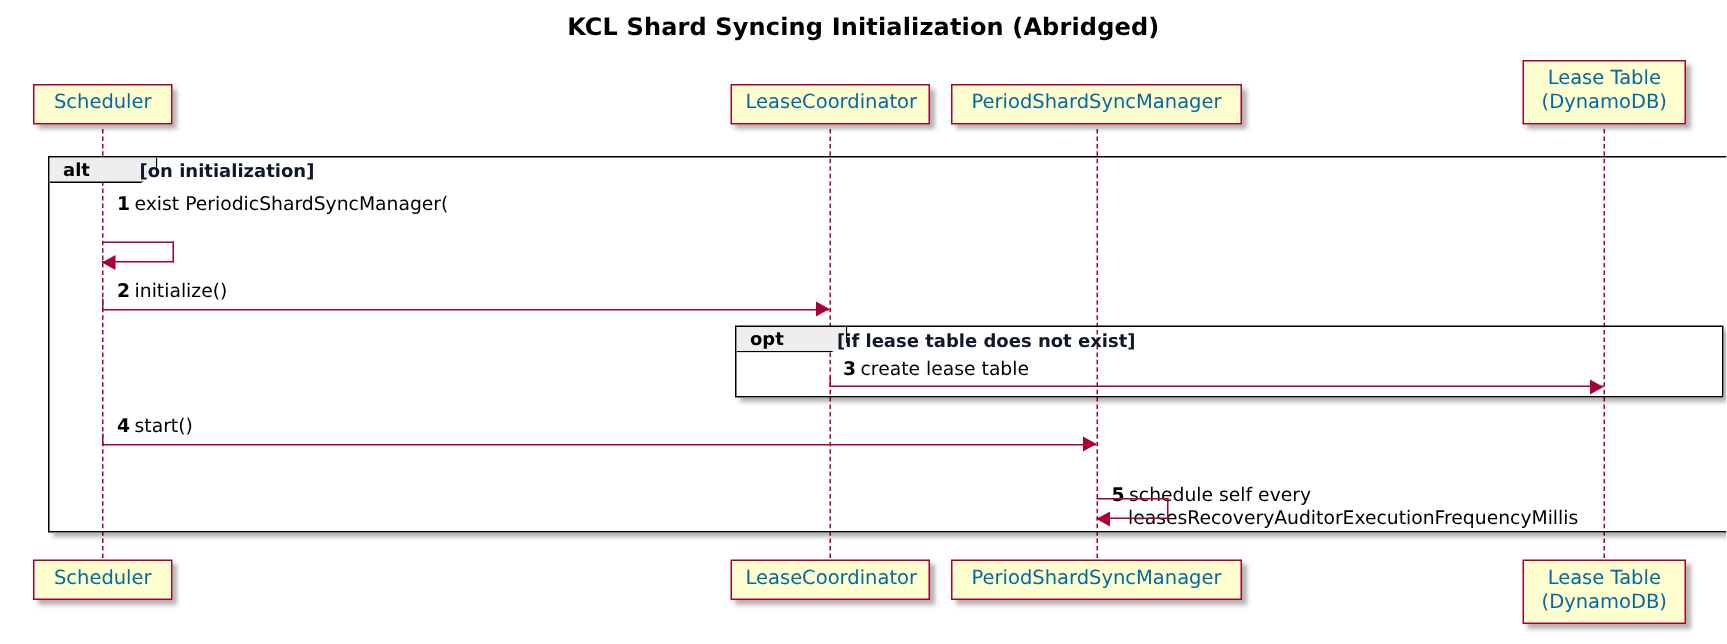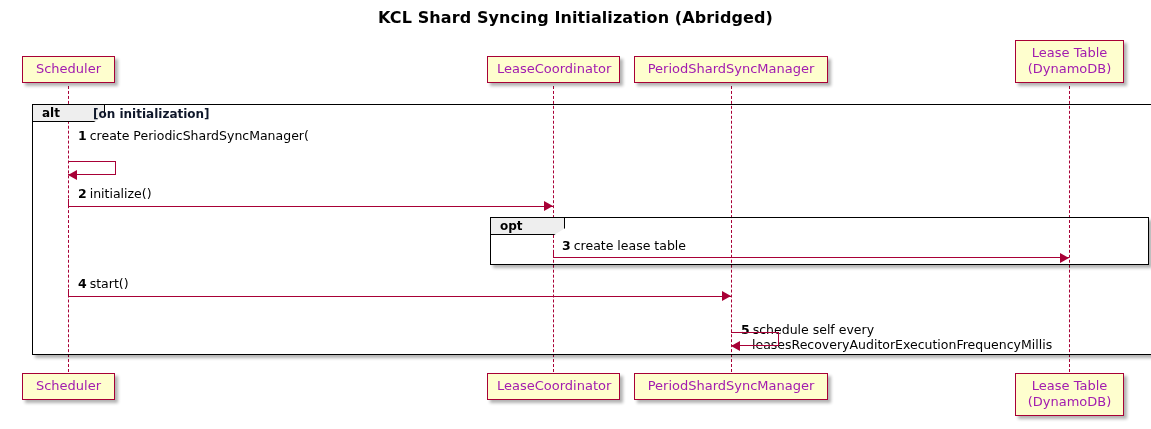--- a/index.html
+++ b/index.html
@@ -41,21 +41,21 @@
     height: 286px;
   }
 
   
   .participant {
     position: absolute;
     box-sizing: border-box;
     background: #FEFECE;
     border: 1.5px solid #A80036;
     box-shadow: 3px 3px 3px rgba(0,0,0,0.30);
-    color: #a21caf;
+    color: #0369a1;
     font-size: 13px;
     text-align: center;
     line-height: 16px;
     padding: 4px 9px 5px 9px;
     white-space: nowrap;
   }
   .participant .pline { display: block; }
 
   
   .fragment {
@@ -171,35 +171,36 @@
     <span class="pline">Lease Table</span>
     <span class="pline">(DynamoDB)</span>
   </div>
 
   <div class="fragment" style="left:12px; top:104px; width:1127px; height:251px;">
     <div class="frag-tab" style="width:72px;">alt</div>
   </div>
   <div class="frag-guard" style="left:93px; top:107px;">[on initialization]</div>
 
   <div class="msg-multi" style="left:78px; top:128px;">
-    <span class="msg-num">1</span><span>create PeriodicShardSyncManager(</span>
+    <span class="msg-num">1</span><span>exist PeriodicShardSyncManager(</span>
   </div>
   <div class="self-loop" style="left:68px; top:161px; width:48px; height:14px;"></div>
   <div class="msg-arrow left" style="left:68px; top:170px;"></div>
 
   <div class="msg-label" style="left:78px; top:186px;">
     <span class="msg-num">2</span><span>initialize()</span>
   </div>
   <div class="src-nub" style="left:68px; top:199px; height:8px;"></div>
   <div class="msg-line" style="left:68px; top:206px; width:485px;"></div>
   <div class="msg-arrow right" style="left:544px; top:201px;"></div>
 
   <div class="fragment" style="left:470px; top:217px; width:659px; height:48px;">
     <div class="frag-tab" style="width:74px;">opt</div>
   </div>
+  <div class="frag-guard" style="left:558px; top:220px;">[if lease table does not exist]</div>
 
   <div class="msg-label" style="left:562px; top:238px;">
     <span class="msg-num">3</span><span>create lease table</span>
   </div>
   <div class="src-nub" style="left:553px; top:251px; height:7px;"></div>
   <div class="msg-line" style="left:553px; top:257px; width:516px;"></div>
   <div class="msg-arrow right" style="left:1060px; top:253px;"></div>
 
   <div class="msg-label" style="left:78px; top:276px;">
     <span class="msg-num">4</span><span>start()</span>

